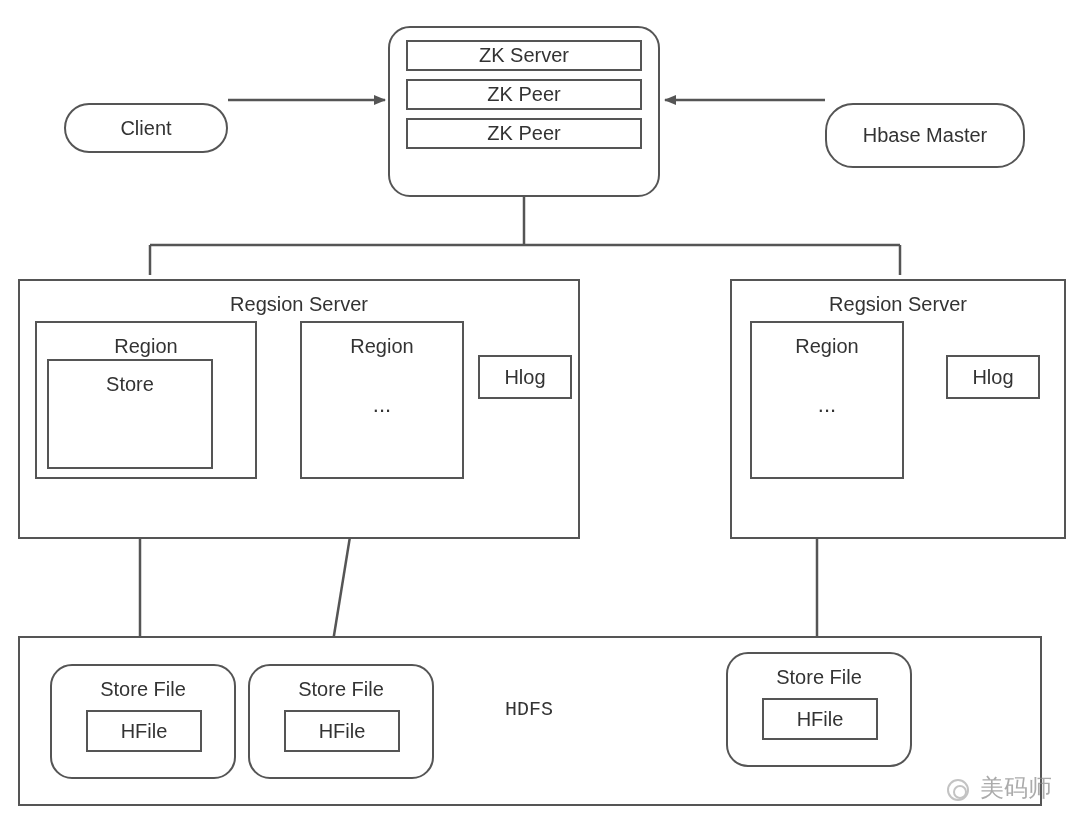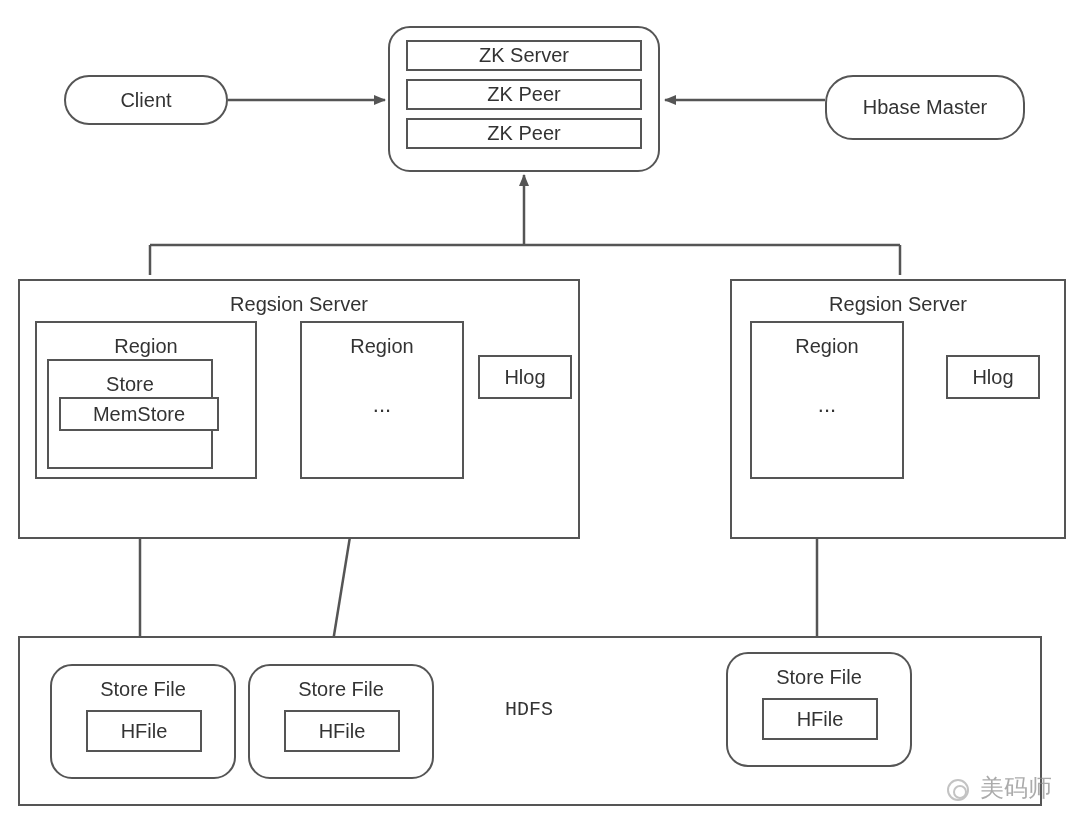--- a/index.html
+++ b/index.html
@@ -15,20 +15,21 @@
     position: relative;
   }
   .pill {
     position: absolute;
     border: 2.5px solid #555;
     border-radius: 28px;
     display: flex;
     align-items: center;
     justify-content: center;
     background: #fff;
+    margin-top: 28px;
   }
   .box {
     position: absolute;
     border: 2.5px solid #555;
     background: #fff;
   }
   .rounded {
     position: absolute;
     border: 2.5px solid #555;
     border-radius: 22px;
@@ -104,36 +105,33 @@
 </svg>
 
 <div class="pill" style="left:64px; top:75px; width:164px; height:50px;">
   <span>Client</span>
 </div>
 
 <div class="pill" style="left:825px; top:75px; width:200px; height:65px;">
   <span>Hbase Master</span>
 </div>
 
-<div class="rounded" style="left:388px; top:26px; width:272px; height:146px; padding:12px 16px;">
+<div class="rounded" style="left:388px; top:26px; width:272px; height:171px; padding:12px 16px;">
   <div class="inner" style="margin-bottom:8px;">ZK Server</div>
   <div class="inner" style="margin-bottom:8px;">ZK Peer</div>
   <div class="inner">ZK Peer</div>
 </div>
 
 <div class="box" style="left:18px; top:279px; width:562px; height:260px;">
   <div class="label">Regsion Server</div>
 
   <div class="box" style="left:15px; top:40px; width:222px; height:158px;">
     <div class="label">Region</div>
     <div class="box" style="left:10px; top:36px; width:166px; height:110px;">
       <div class="label">Store</div>
-      <div class="box" style="left:10px; top:36px; width:160px; height:34px; display:flex; align-items:center; justify-content:center;">
-        <span>MemStore</span>
-      </div>
     </div>
   </div>
 
   <div class="box" style="left:280px; top:40px; width:164px; height:158px;">
     <div class="label">Region</div>
     <div class="label" style="padding-top:34px; font-size:22px;">...</div>
   </div>
 
   <div class="box" style="left:458px; top:74px; width:94px; height:44px; display:flex; align-items:center; justify-content:center;">
     <span>Hlog</span>

